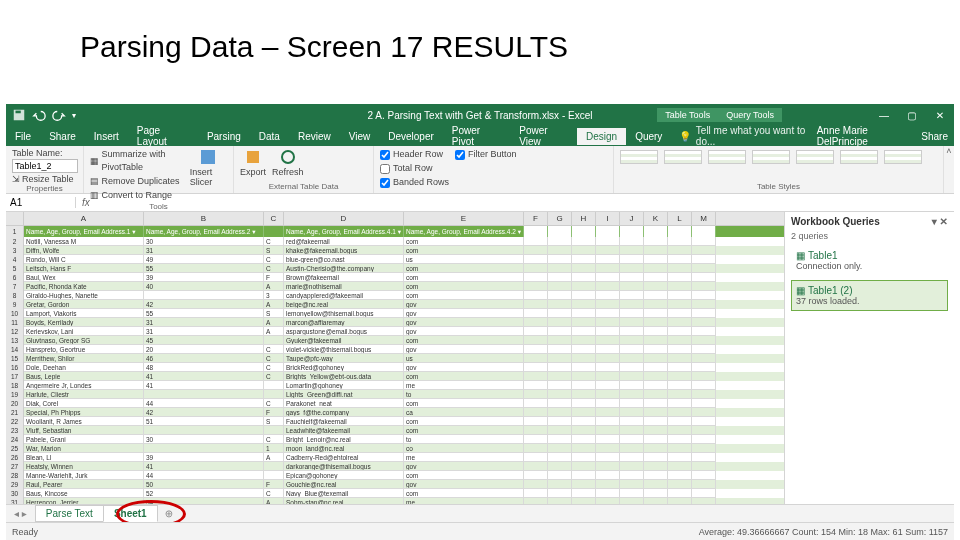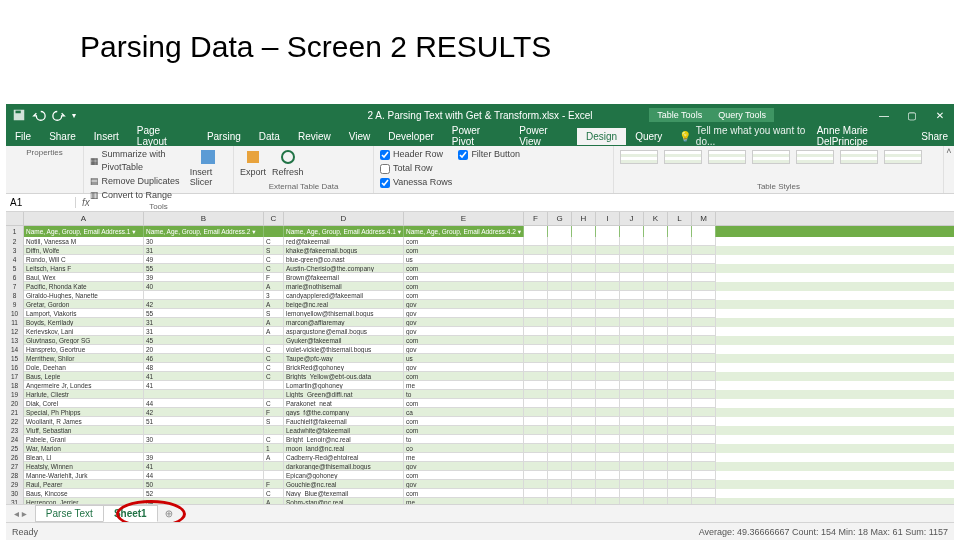--- a/index.html
+++ b/index.html
@@ -3,21 +3,21 @@
 <meta charset="utf-8">
 <style>
   * { box-sizing: border-box; margin: 0; padding: 0; }
   body { font-family: "Segoe UI", Arial, sans-serif; font-size: 11px; background: #fff; width: 960px; height: 540px; overflow: hidden; position: relative; }
   .slide-title { position: absolute; top: 30px; left: 80px; font-size: 30px; font-weight: 400; color: #000; z-index: 10; }
   .excel { position: absolute; top: 104px; left: 6px; right: 6px; bottom: 0; background: #fff; }
   .title-bar { height: 22px; background: #217346; color: #fff; display: flex; align-items: center; font-size: 10px; position: relative; }
   .qat { display: flex; gap: 6px; padding: 0 6px; align-items: center; }
   .qat .ico { width: 14px; height: 14px; display: inline-block; }
   .title-text { position: absolute; left: 50%; transform: translateX(-50%); }
-  .tool-tabs { position: absolute; right: 180px; display: flex; gap: 0; }
+  .tool-tabs { position: absolute; right: 172px; display: flex; gap: 0; }
   .tool-tab { background: #3f9563; padding: 2px 8px; font-size: 9px; }
   .win-ctrl { position: absolute; right: 0; display: flex; }
   .win-ctrl span { width: 28px; text-align: center; }
   .ribbon-tabs { height: 20px; background: #217346; color: #fff; display: flex; align-items: center; font-size: 10px; }
   .ribbon-tabs .tab { padding: 3px 9px; cursor: pointer; }
   .ribbon-tabs .tab.active { background: #f3f3f3; color: #217346; }
   .ribbon-tabs .tell-me { margin-left: 8px; display: flex; align-items: center; gap: 4px; opacity: .9; }
   .ribbon-tabs .user { margin-left: auto; padding-right: 6px; display: flex; gap: 10px; align-items: center; }
   .ribbon { height: 48px; background: #f3f3f3; border-bottom: 1px solid #d4d4d4; display: flex; font-size: 9px; color: #444; }
   .ribbon .group { border-right: 1px solid #e0e0e0; padding: 2px 6px 1px; display: flex; flex-direction: column; justify-content: space-between; }
@@ -59,21 +59,21 @@
   .sheet-tabs .nav { padding: 0 8px; color: #888; }
   .sheet-tab { padding: 2px 10px; border: 1px solid #ccc; background: #fff; color: #217346; margin-right: -1px; }
   .sheet-tab.active { border-bottom-color: #fff; font-weight: 600; }
   .red-circle { position: absolute; border: 3px solid #c00; border-radius: 50%; width: 70px; height: 28px; pointer-events: none; }
   .status-bar { position: absolute; bottom: 0; left: 0; right: 0; height: 18px; background: #f3f3f3; border-top: 1px solid #d4d4d4; display: flex; align-items: center; font-size: 9px; color: #555; padding: 0 6px; justify-content: space-between; }
   .ico svg { width: 100%; height: 100%; }
 </style>
 </head>
 <body>
 
-<div class="slide-title">Parsing Data – Screen 2 RESULTS</div>
+<div class="slide-title">Parsing Data – Screen 17 RESULTS</div>
 
 <div class="excel">
 
   <div class="title-bar">
     <div class="qat">
       <span class="ico"><svg viewBox="0 0 16 16">
             <rect x="2" y="2" width="12" height="12" fill="#fff" opacity=".8"></rect>
             <rect x="4" y="3" width="6" height="3" fill="#217346"></rect>
           </svg></span>
       <span class="ico"><svg viewBox="0 0 16 16">
@@ -112,20 +112,25 @@
     <span class="tab">Query</span>
     <span class="tell-me">💡 <span>Tell me what you want to do...</span></span>
     <span class="user">
       <span>Anne Marie DelPrincipe</span>
       <span>Share</span>
     </span>
   </div>
 
   <div class="ribbon">
     <div class="group" style="width:78px">
+      <div class="group-body" style="flex-direction:column;gap:1px">
+        <span>Table Name:</span>
+        <input type="text" value="Table1_2" style="">
+        <span>⇲ <span>Resize Table</span></span>
+      </div>
       <div class="group-label">Properties</div>
     </div>
     <div class="group" style="width:150px">
       <div class="group-body">
         <div class="vstack">
           <span class="chk">▦ <span>Summarize with PivotTable</span></span>
           <span class="chk">▤ <span>Remove Duplicates</span></span>
           <span class="chk">▥ <span>Convert to Range</span></span>
         </div>
         <div class="btn">
@@ -160,21 +165,21 @@
           <label class="chk">
               <input type="checkbox" checked="" style="">
               <span>Header Row</span>
             </label>
           <label class="chk">
               <input type="checkbox" style="">
               <span>Total Row</span>
             </label>
           <label class="chk">
               <input type="checkbox" checked="" style="">
-              <span>Vanessa Rows</span>
+              <span>Banded Rows</span>
             </label>
         </div>
         <div class="vstack">
           <label class="chk">
               <input type="checkbox" checked="" style="">
               <span>Filter Button</span>
             </label>
         </div>
       </div>
     </div>
@@ -740,20 +745,35 @@
             <div class="cell" style="width: 24px;"></div>
             <div class="cell" style="width: 24px;"></div>
             <div class="cell" style="width: 24px;"></div>
             <div class="cell" style="width: 24px;"></div>
             <div class="cell" style="width: 24px;"></div>
             <div class="cell" style="width: 24px;"></div>
             <div class="cell" style="width: 24px;"></div>
           </div>
         </div>
     </div>
+    <div class="query-pane">
+      <div class="qp-title">
+        <span>Workbook Queries</span>
+        <span style="color:#666">▾ ✕</span>
+      </div>
+      <div class="qp-sub">2 queries</div>
+      <div class="query-item">
+        <div class="qname">▦ <span>Table1</span></div>
+        <div class="qstat">Connection only.</div>
+      </div>
+      <div class="query-item sel">
+        <div class="qname">▦ <span>Table1 (2)</span></div>
+        <div class="qstat">37 rows loaded.</div>
+      </div>
+    </div>
   </div>
 
   <div class="sheet-tabs">
     <span class="nav">◂ ▸</span>
     <span class="sheet-tab">Parse Text</span>
     <span class="sheet-tab active">Sheet1</span>
     <span class="nav">⊕</span>
     <div class="red-circle" style="left:110px; bottom:-6px;"></div>
   </div>
 

